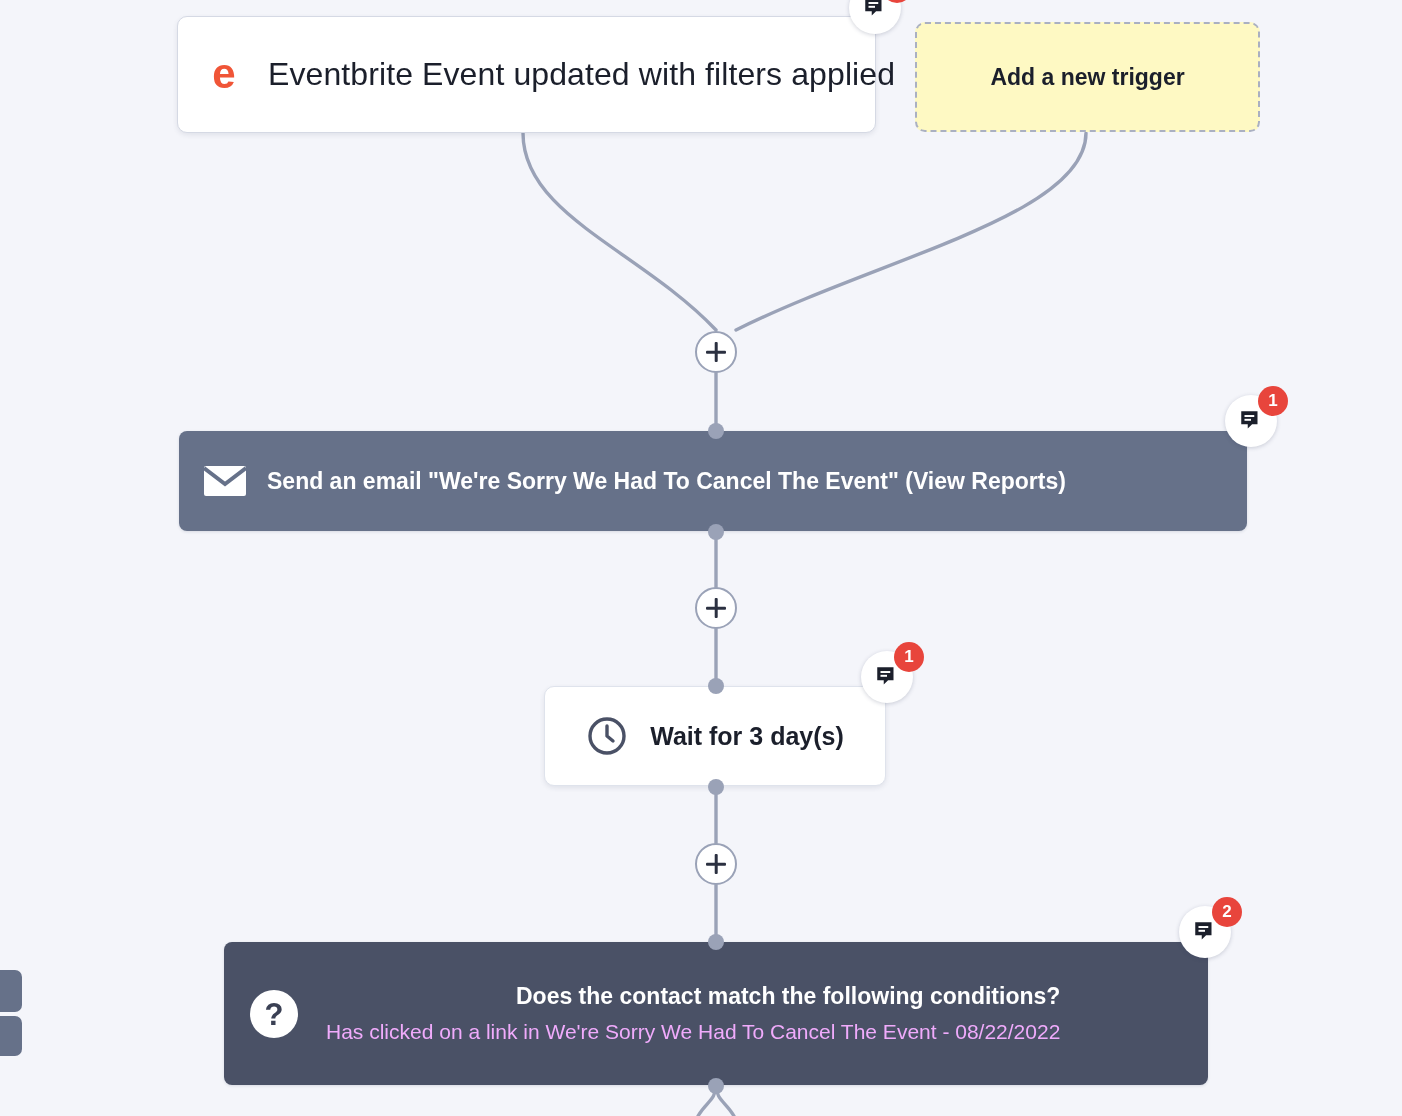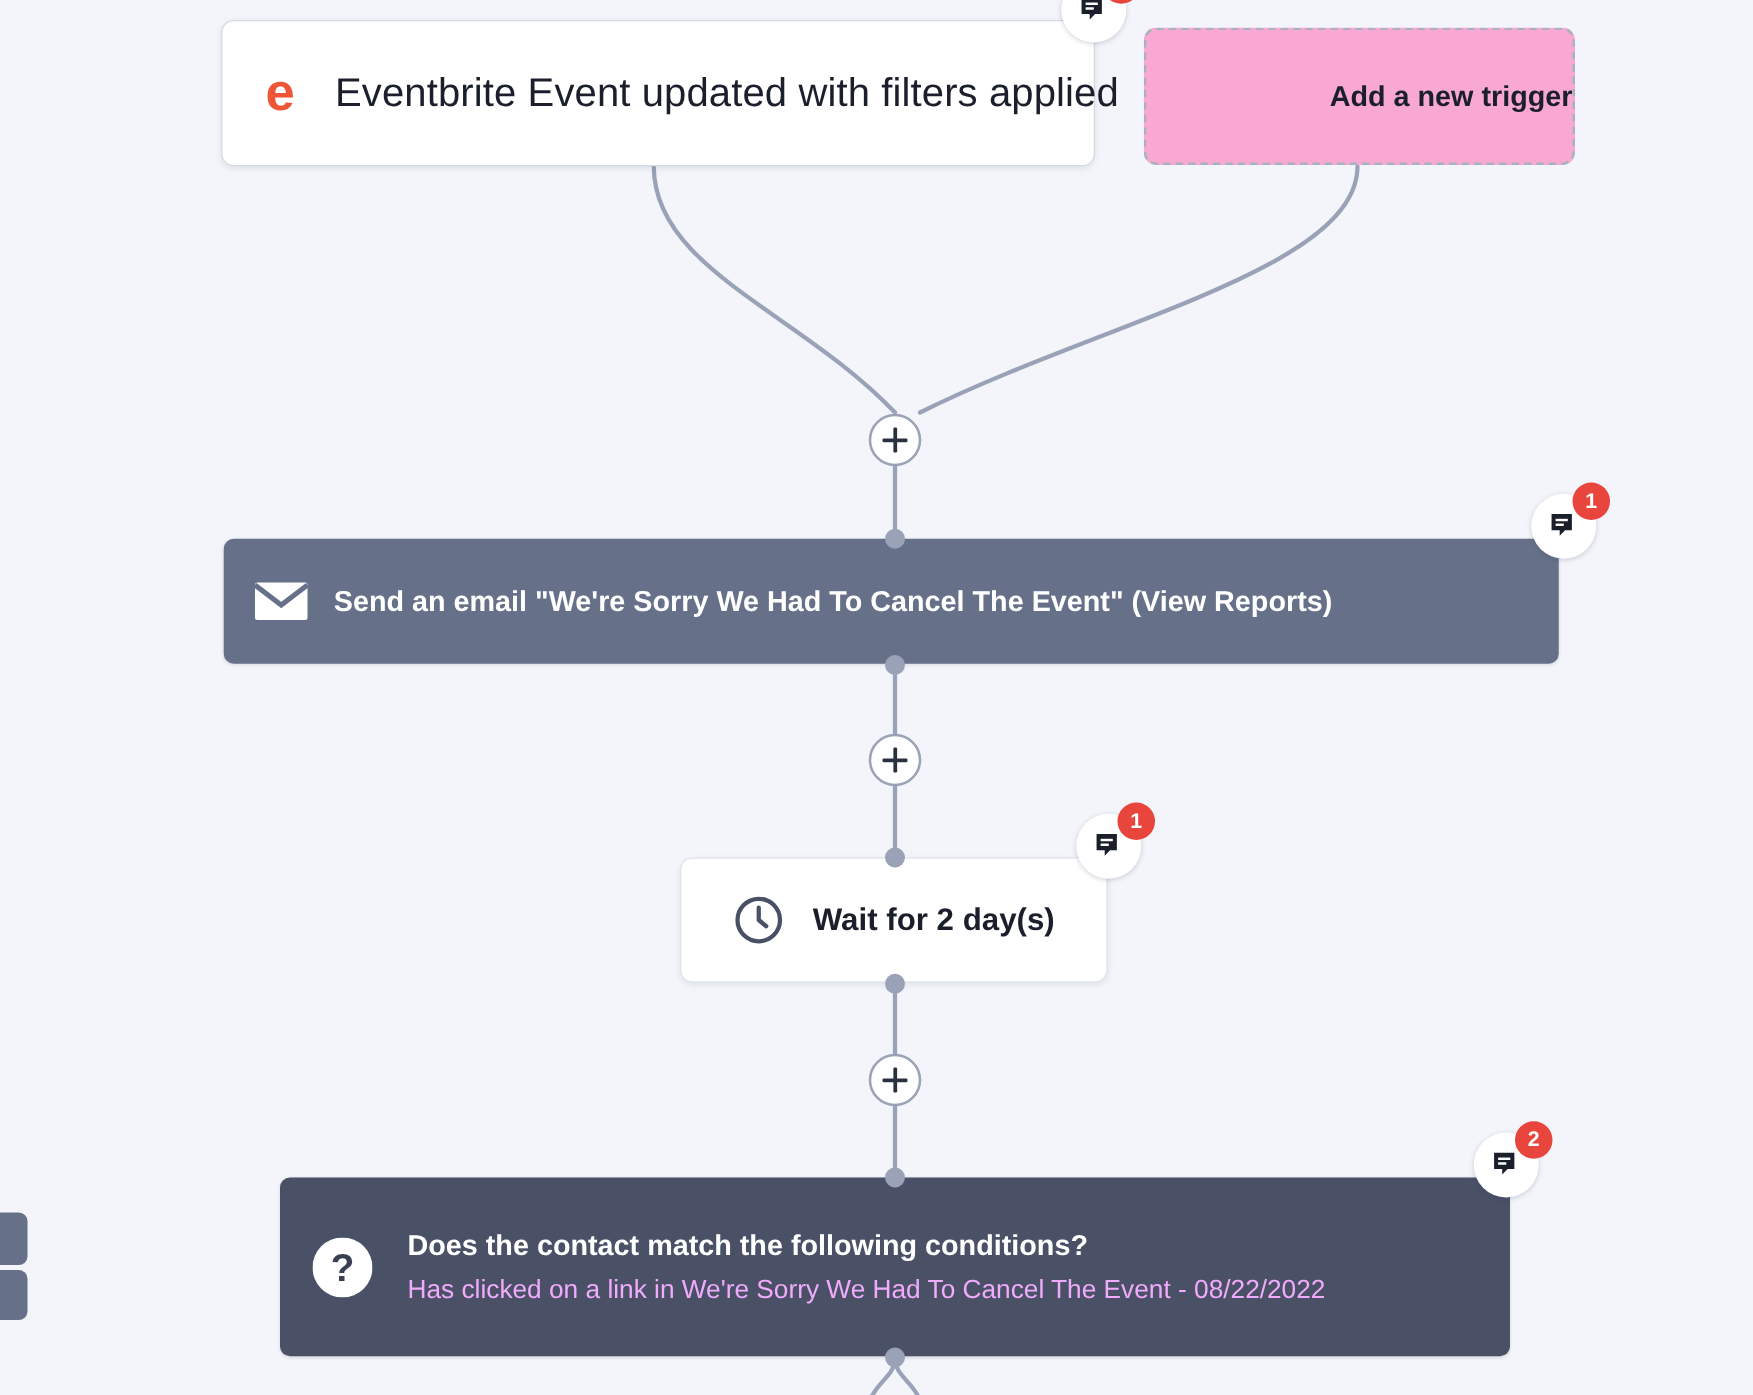--- a/index.html
+++ b/index.html
@@ -57,22 +57,22 @@
     height: 40px;
     margin-right: 24px;
     flex: 0 0 auto;
     display: block;
   }
 
   
   .add-trigger {
     border: 2px dashed #aab0c2;
     border-radius: 10px;
-    background: #f9a8d4;
-    justify-content: flex-end;
+    background: #fef9c3;
+    justify-content: center;
     cursor: pointer;
   }
   .add-trigger .label {
     font-size: 23px;
     font-weight: bold;
     color: #1b1f2b;
     white-space: nowrap;
   }
 
   
@@ -132,20 +132,21 @@
     height: 48px;
     margin-right: 28px;
     flex: 0 0 auto;
     display: block;
   }
   .condition-text {
     display: flex;
     flex-direction: column;
     justify-content: center;
     gap: 10px;
+    text-align: right;
   }
   .condition-title {
     font-size: 23px;
     font-weight: bold;
     color: #ffffff;
     white-space: nowrap;
   }
   .condition-sub {
     font-size: 21px;
     color: #f0abfc;
@@ -314,21 +315,21 @@
   </div>
 
   <div class="plus-btn" style="left:695px; top:587px;"></div>
 
   <div class="anchor-dot" style="left:708px; top:678px;"></div>
   <div class="node wait-card" style="left:544px; top:686px; width:342px; height:100px;">
     <svg class="clock-icon" viewBox="0 0 42 42">
       <circle cx="21" cy="21" r="17" fill="none" stroke="#4a5166" stroke-width="3.4"></circle>
       <path d="M21 11 L21 21 L27 26" fill="none" stroke="#4a5166" stroke-width="3.4" stroke-linecap="round" stroke-linejoin="round"></path>
     </svg>
-    <span class="label">Wait for 2 day(s)</span>
+    <span class="label">Wait for 3 day(s)</span>
   </div>
   <div class="anchor-dot" style="left:708px; top:779px;"></div>
   <div class="note-badge" style="left:861px; top:651px;">
     <svg class="note-icon" viewBox="0 0 24 24">
       <path d="M3 3h15v12h-5l-4 4v-4H3z" fill="#1b1f2b"></path>
       <rect x="6" y="6.5" width="9" height="1.8" fill="#ffffff"></rect>
       <rect x="6" y="10" width="6" height="1.8" fill="#ffffff"></rect>
     </svg>
     <span class="count">1</span>
   </div>

